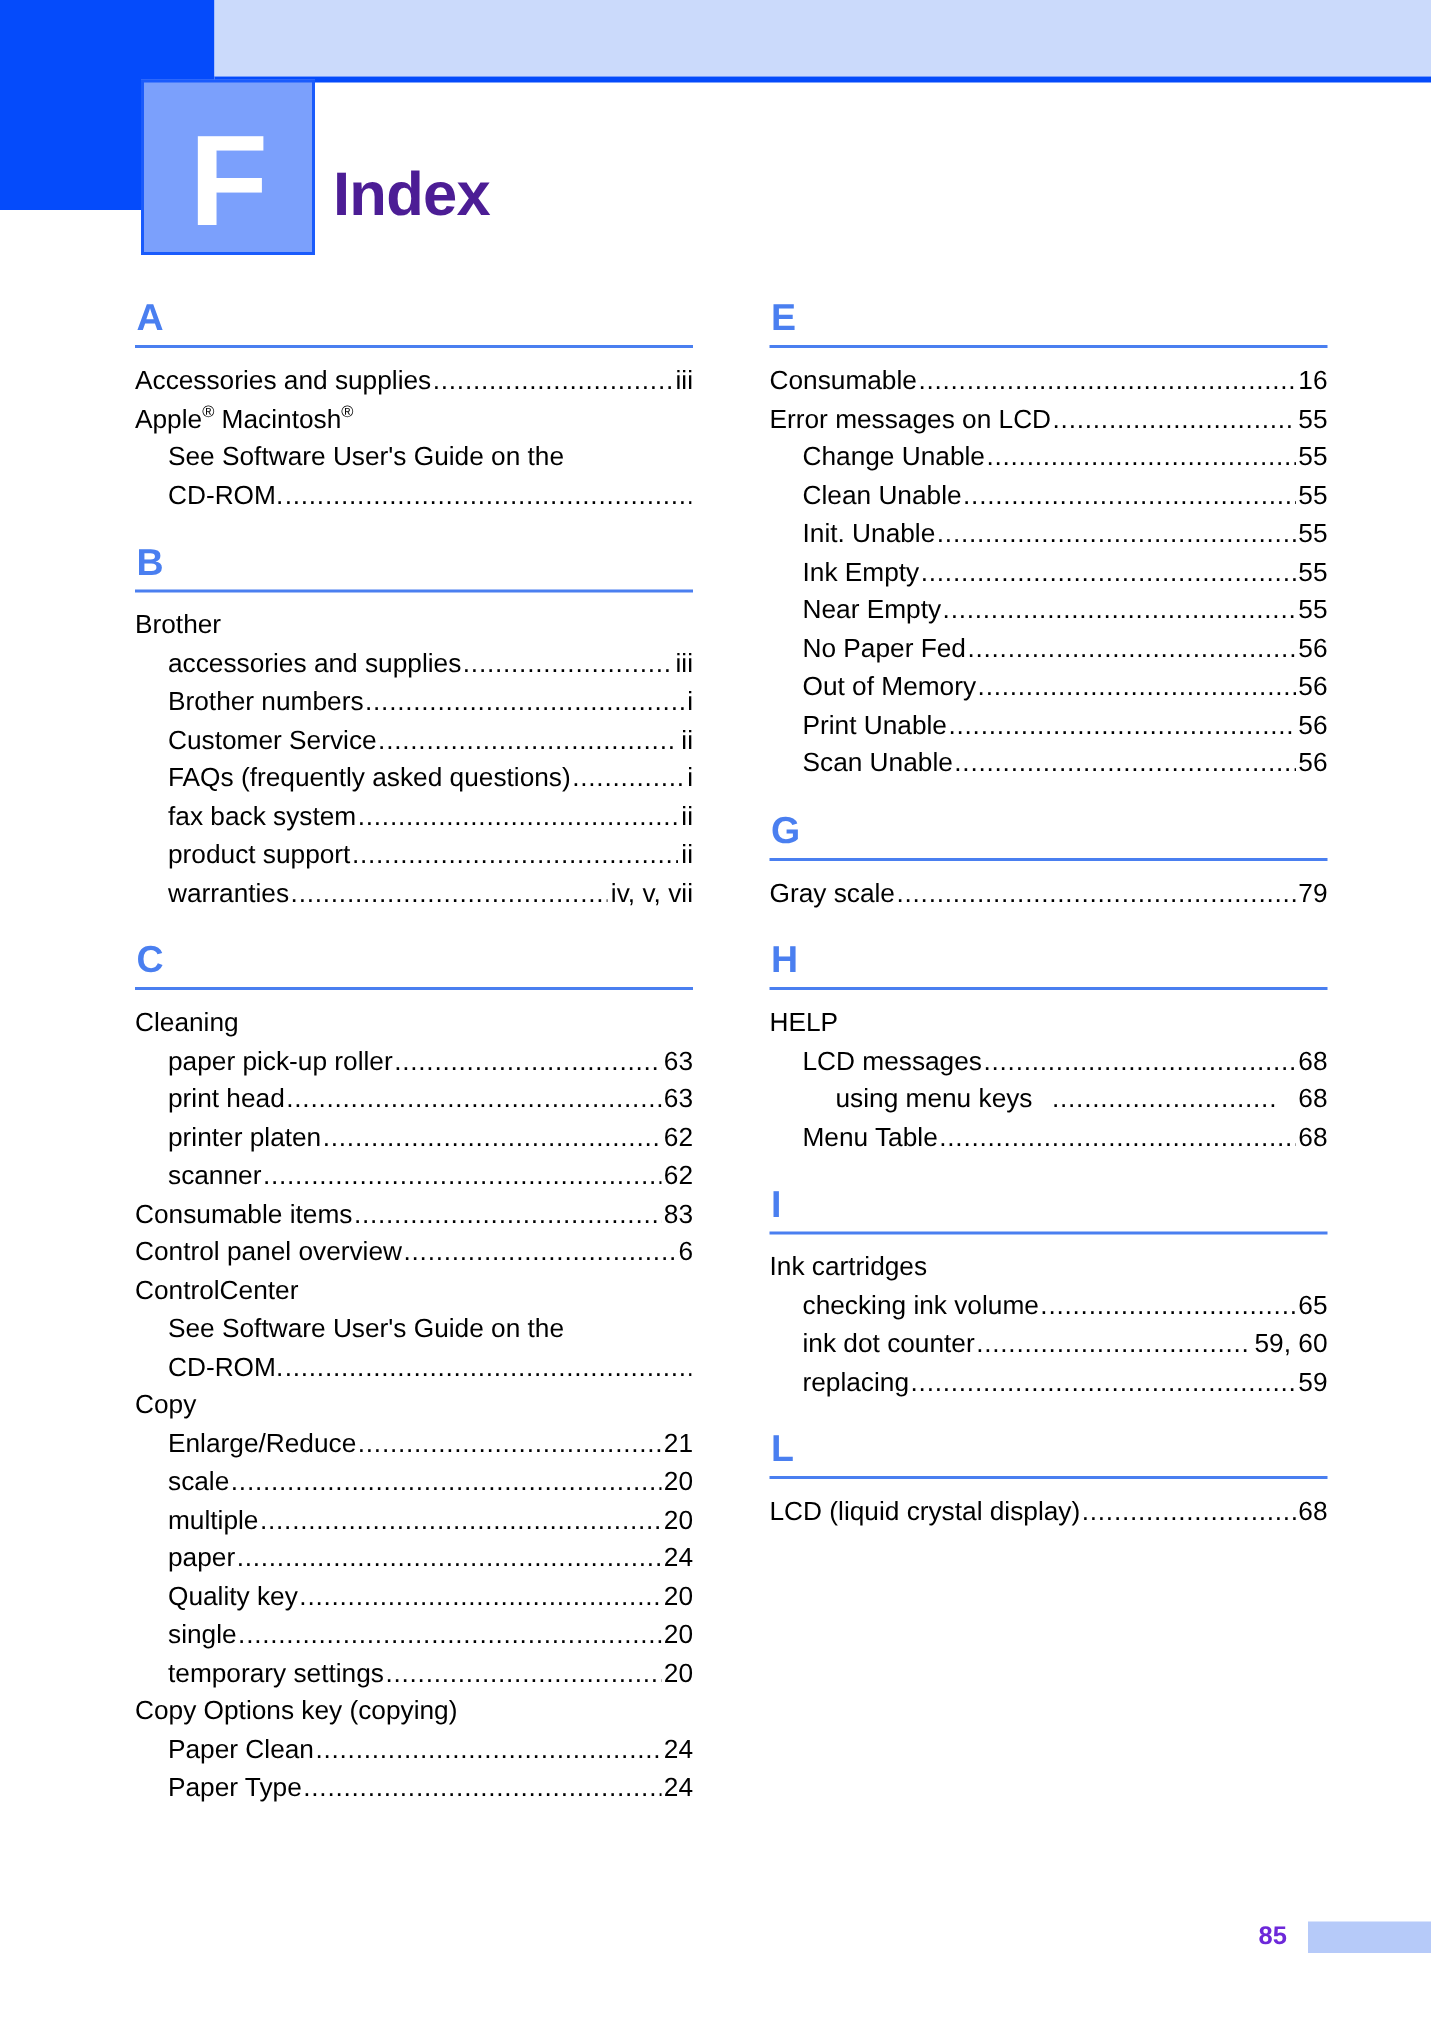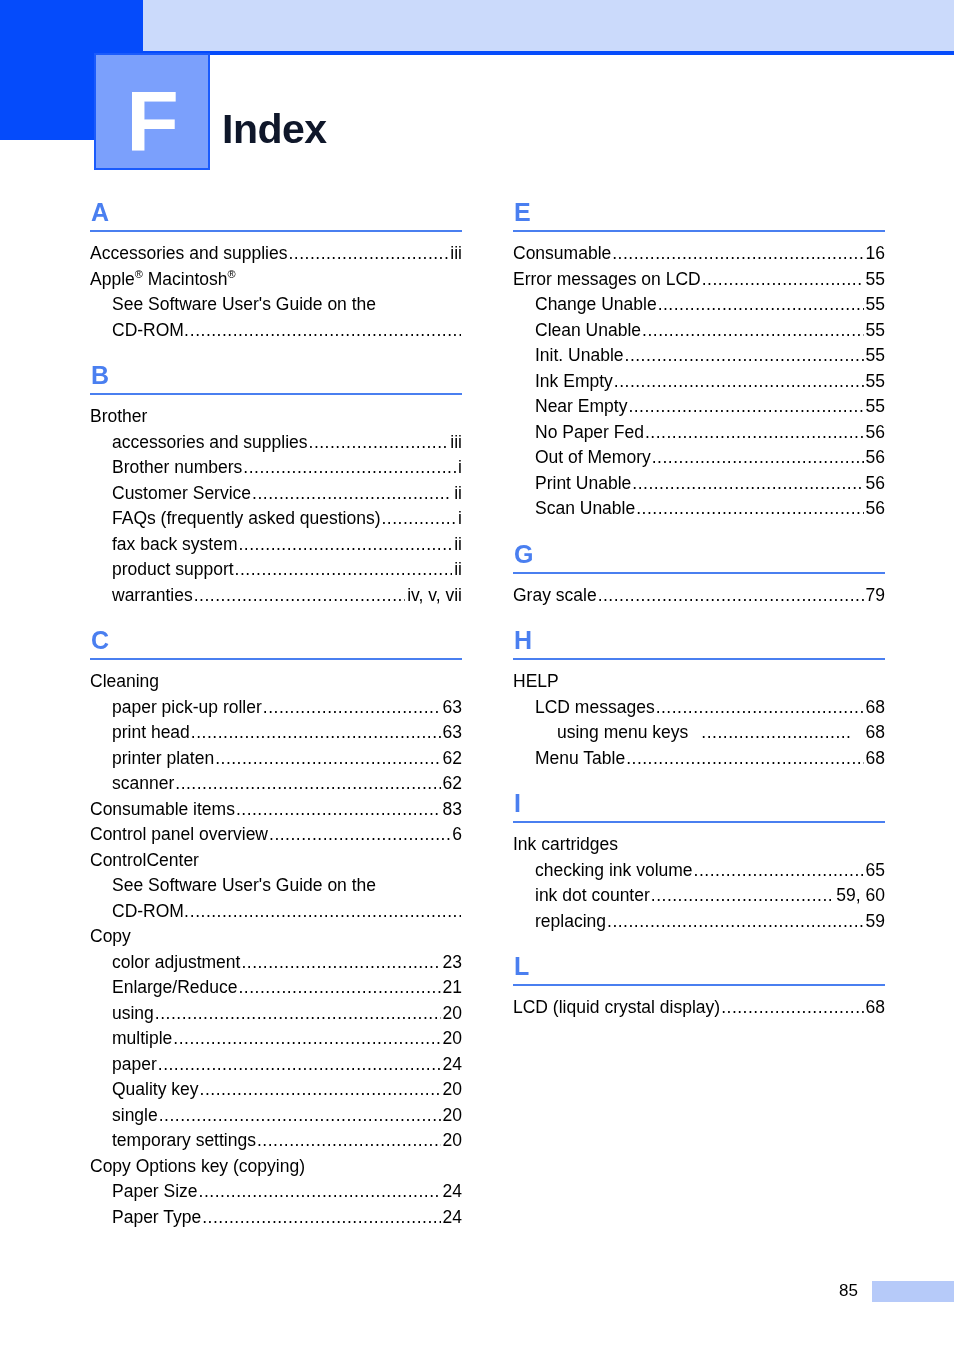--- a/index.html
+++ b/index.html
@@ -54,21 +54,21 @@
     color: #ffffff;
     letter-spacing: -1px;
   }
   .page-title {
     position: absolute;
     left: 222px;
     top: 78px;
     font-size: 41px;
     line-height: 48px;
     font-weight: bold;
-    color: #0f172a;
+    color: #4c1d95;
     letter-spacing: -0.5px;
   }
 
   
   .index-body {
     position: absolute;
     left: 0; top: 198px;
     width: 954px;
   }
   .column {
@@ -133,22 +133,22 @@
     vertical-align: super;
     line-height: 0;
   }
 
   
   .footer-num {
     position: absolute;
     right: 96px;
     top: 1281px;
     font-size: 17px;
-    font-weight: normal;
-    color: #000000;
+    font-weight: bold;
+    color: #6d28d9;
   }
   .footer-bar {
     position: absolute;
     right: 0;
     top: 1281px;
     width: 82px;
     height: 21px;
     background: #b6caf9;
   }
 </style>
@@ -273,31 +273,26 @@
           <span class="label">See Software User's Guide on the</span>
         </div>
         <div class="entry lvl2 no-page">
           <span class="label">CD-ROM.</span>
           <span class="leader"></span>
         </div>
         <div class="entry lvl1 no-page">
           <span class="label">Copy</span>
         </div>
         <div class="entry lvl2">
-          <span class="label">color adjustment</span>
-          <span class="leader"></span>
-          <span class="page">23</span>
-        </div>
-        <div class="entry lvl2">
           <span class="label">Enlarge/Reduce</span>
           <span class="leader"></span>
           <span class="page">21</span>
         </div>
         <div class="entry lvl2">
-          <span class="label">using</span>
+          <span class="label">scale</span>
           <span class="leader"></span>
           <span class="page">20</span>
         </div>
         <div class="entry lvl2">
           <span class="label">multiple</span>
           <span class="leader"></span>
           <span class="page">20</span>
         </div>
         <div class="entry lvl2">
           <span class="label">paper</span>
@@ -316,21 +311,21 @@
         </div>
         <div class="entry lvl2">
           <span class="label">temporary settings</span>
           <span class="leader"></span>
           <span class="page">20</span>
         </div>
         <div class="entry lvl1 no-page">
           <span class="label">Copy Options key (copying)</span>
         </div>
         <div class="entry lvl2">
-          <span class="label">Paper Size</span>
+          <span class="label">Paper Clean</span>
           <span class="leader"></span>
           <span class="page">24</span>
         </div>
         <div class="entry lvl2">
           <span class="label">Paper Type</span>
           <span class="leader"></span>
           <span class="page">24</span>
         </div>
         <div class="gap"></div>
       </div>

